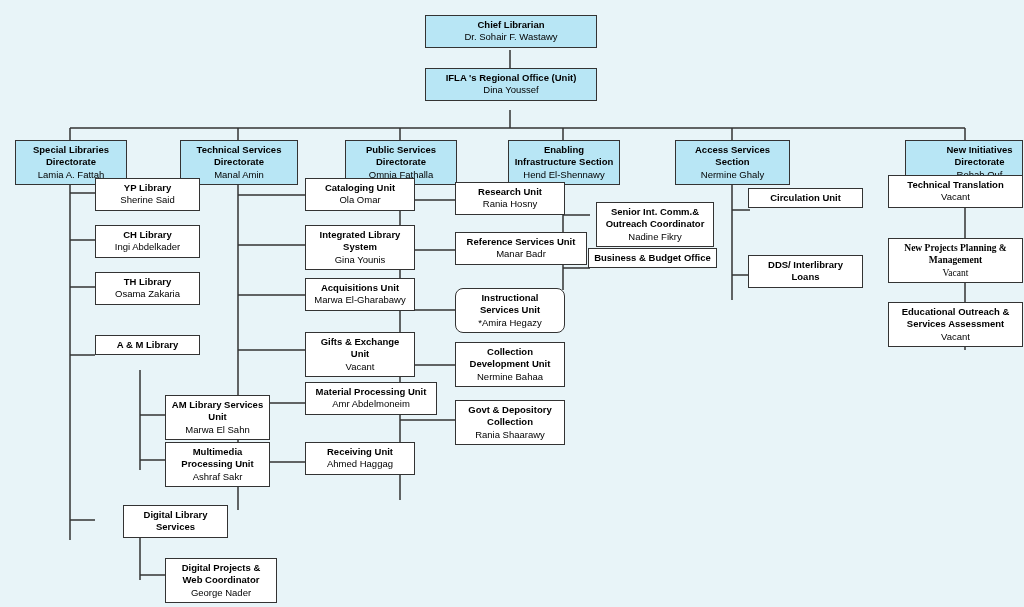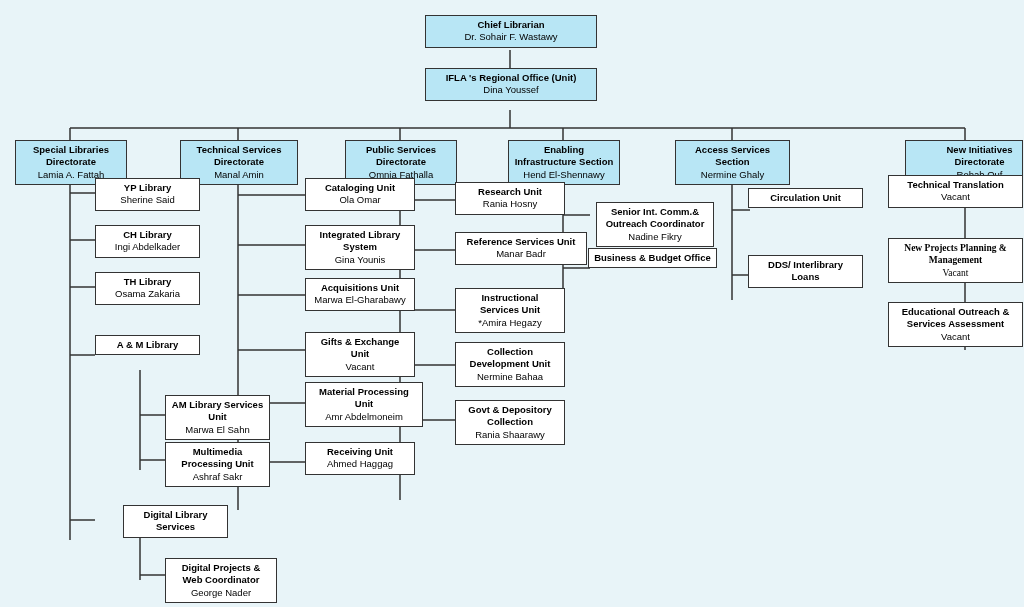--- a/index.html
+++ b/index.html
@@ -207,41 +207,41 @@
     <div class="node-box" style="left:295px; top:268px; width:110px;">
       <b>Acquisitions Unit</b>
       <span>Marwa El-Gharabawy</span>
     </div>
 
     <div class="node-box" style="left:295px; top:322px; width:110px;">
       <b>Gifts &amp; Exchange Unit</b>
       <span>Vacant</span>
     </div>
 
-    <div class="node-box" style="left:295px; top:372px; width:118px;">
+    <div class="node-box" style="left:295px; top:372px; width:132px;">
       <b>Material Processing Unit</b>
       <span>Amr Abdelmoneim</span>
     </div>
 
     <div class="node-box" style="left:295px; top:432px; width:110px;">
       <b>Receiving Unit</b>
       <span>Ahmed Haggag</span>
     </div>
 
     <div class="node-box" style="left:445px; top:172px; width:110px;">
       <b>Research Unit</b>
       <span>Rania Hosny</span>
     </div>
 
     <div class="node-box" style="left:445px; top:222px; width:132px;">
       <b>Reference Services Unit</b>
       <span>Manar Badr</span>
     </div>
 
-    <div class="node-box" style="left:445px; top:278px; width:110px;">
+    <div class="node-box" style="left:445px; top:278px; width:110px;border-radius:8px;">
       <b>Instructional Services Unit</b>
       <span>*Amira Hegazy</span>
     </div>
 
     <div class="node-box" style="left:445px; top:332px; width:110px;">
       <b>Collection Development Unit</b>
       <span>Nermine Bahaa</span>
     </div>
 
     <div class="node-box" style="left:445px; top:390px; width:110px;">

